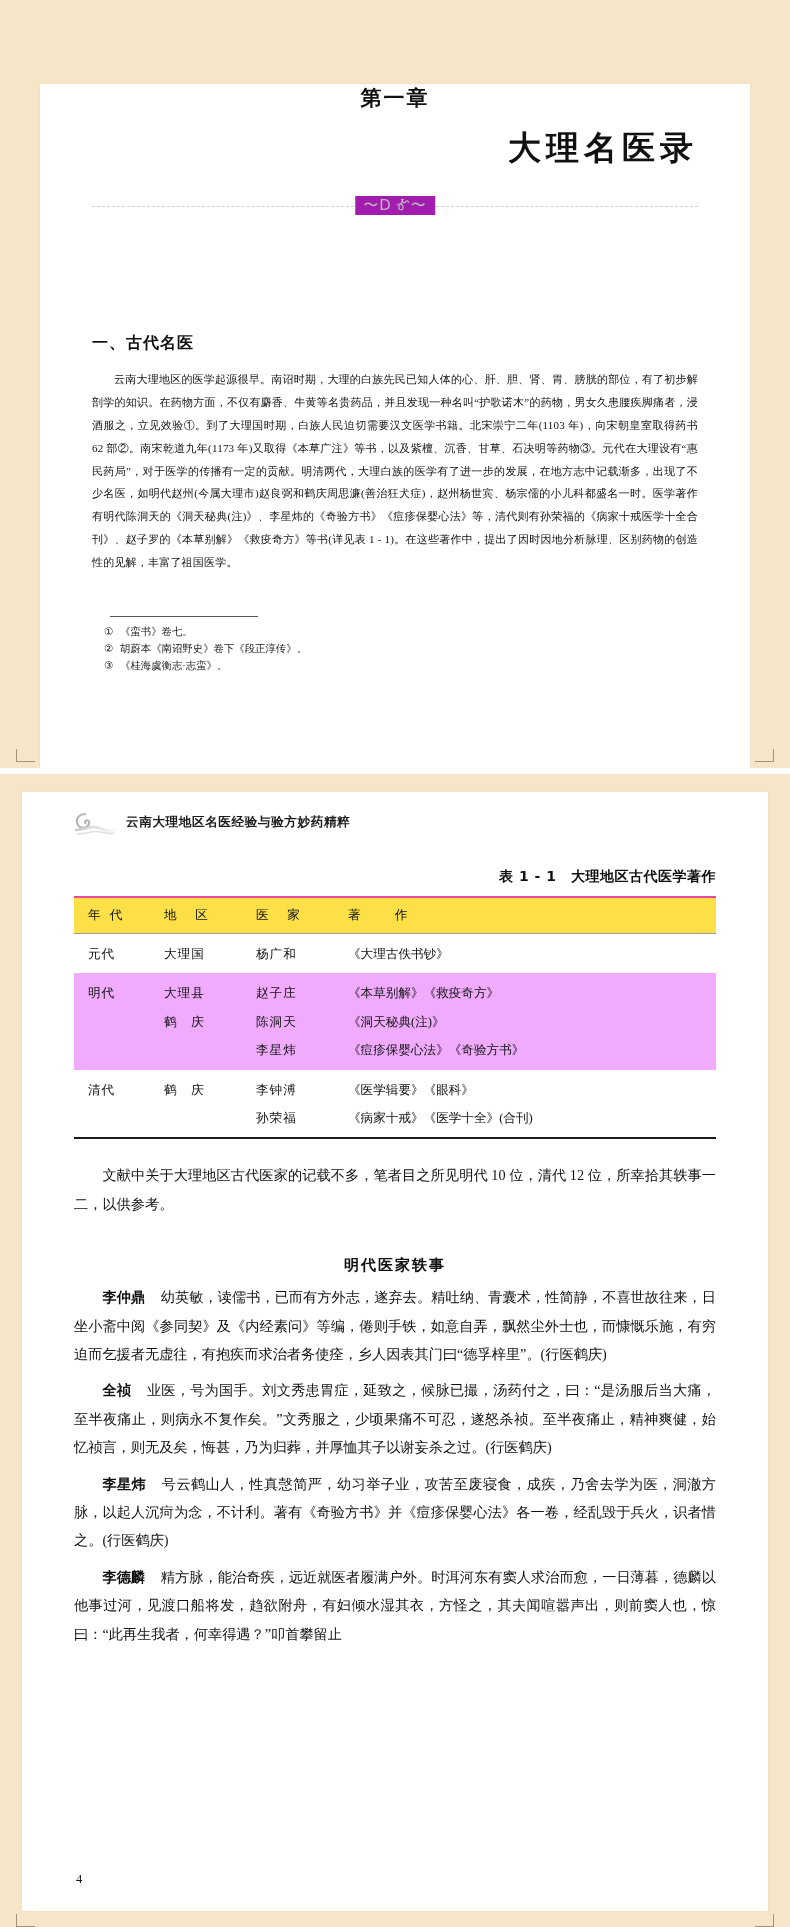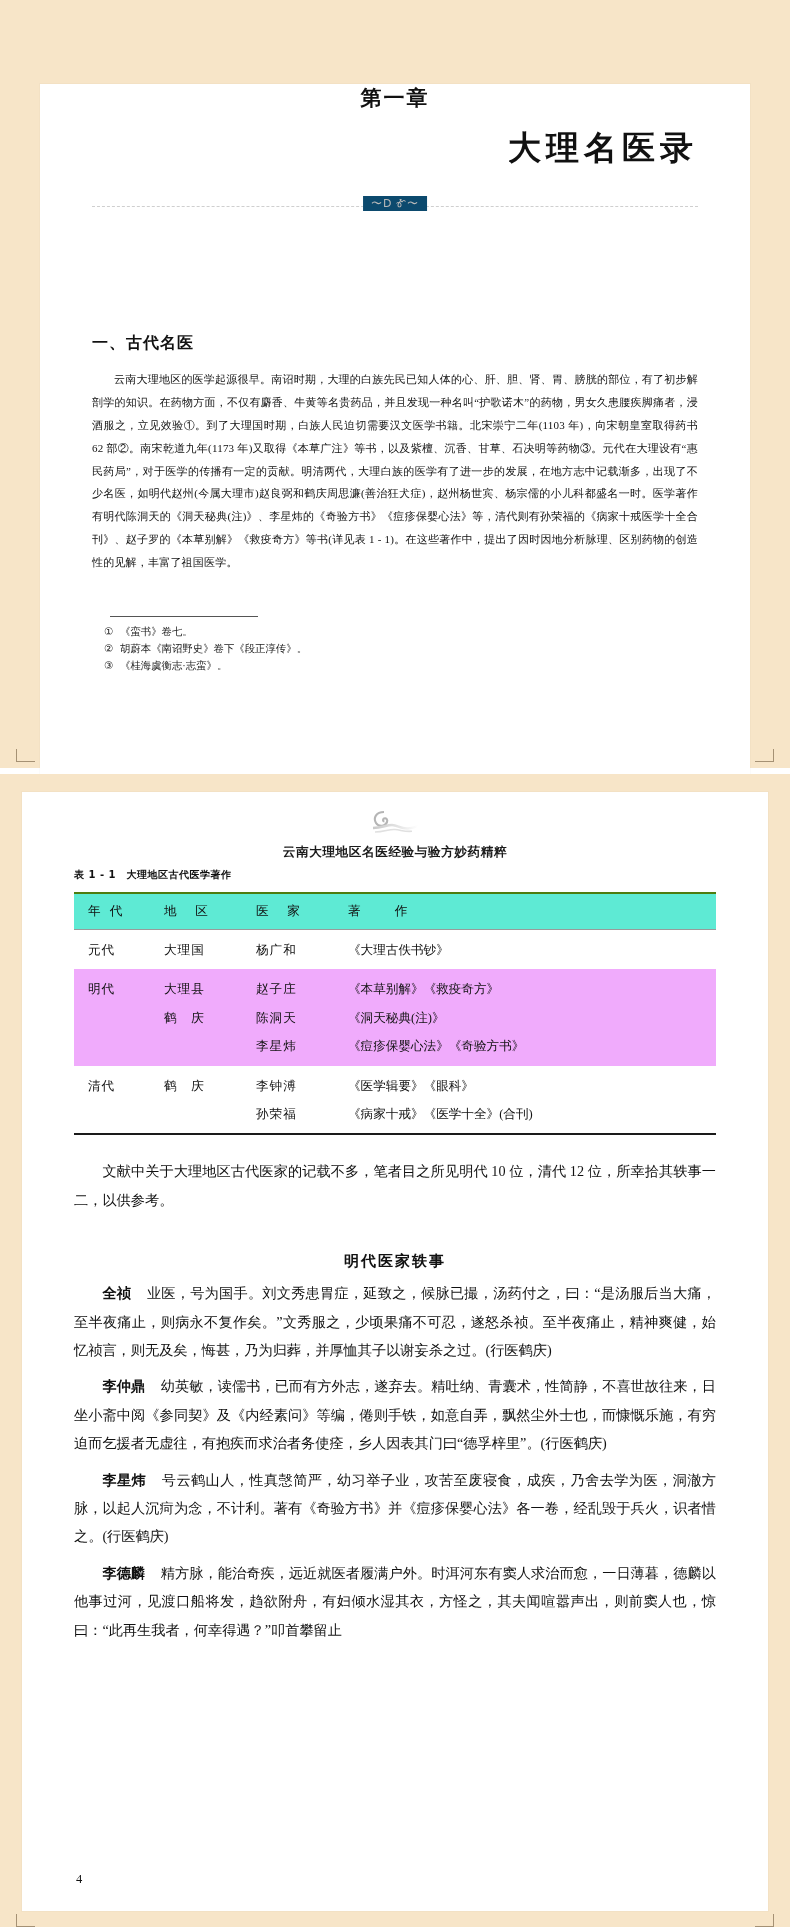--- a/index.html
+++ b/index.html
@@ -76,24 +76,24 @@
   .orn .line {
     position: absolute;
     top: 9px; left: 0; right: 0;
     border-top: 1px dashed #cfcfcf;
   }
   .orn .mid {
     position: absolute;
     left: 50%;
     transform: translateX(-50%);
     top: -1px;
-    background: #0c4a6e;
+    background: #a21caf;
     padding: 0 8px;
     color: #b9b9b9;
-    font-size: 11px;
+    font-size: 15px;
     letter-spacing: 1px;
   }
 
   .sec-head {
     font-family: "DejaVu Sans", "Liberation Sans", sans-serif;
     font-weight: bold;
     font-size: 16px;
     margin-top: 118px;
     letter-spacing: 1px;
   }
@@ -128,50 +128,49 @@
   .folio.right { right: 54px; }
   .folio.left  { left: 54px; }
 
   
   .run-head {
     display: flex;
     align-items: center;
     gap: 6px;
     padding-top: 16px;
     height: 34px;
-    flex-direction: column;
   }
   .run-head .mark { flex: 0 0 auto; }
   .run-head .rh-text {
     font-family: "DejaVu Sans", "Liberation Sans", sans-serif;
     font-weight: bold;
     font-size: 12.6px;
     letter-spacing: .6px;
     color: #1b1b1b;
     padding-bottom: 6px;
   }
 
   .tbl-caption {
-    text-align: left;
-    font-family: "DejaVu Sans", "Liberation Sans", sans-serif;
-    font-weight: bold;
-    font-size: 10px;
+    text-align: right;
+    font-family: "DejaVu Sans", "Liberation Sans", sans-serif;
+    font-weight: bold;
+    font-size: 14px;
     margin-top: 26px;
     letter-spacing: .5px;
   }
   table.doc {
     width: 100%;
     border-collapse: collapse;
     margin-top: 10px;
     font-size: 12.6px;
   }
   table.doc thead th {
     font-weight: normal;
-    background: #5eead4;
-    border-top: 2px solid #4d7c0f;
+    background: #fde047;
+    border-top: 2px solid #ec4899;
     border-bottom: 1px solid #9a9a9a;
     padding: 9px 0;
     text-align: left;
     letter-spacing: 3px;
   }
   table.doc td {
     padding: 4px 0;
     vertical-align: top;
     line-height: 1.62;
   }
@@ -327,24 +326,24 @@
           </tr>
         </tbody>
       </table>
 
       <div class="p2-body">
         <p class="bio-p">文献中关于大理地区古代医家的记载不多，笔者目之所见明代 10 位，清代 12 位，所幸拾其轶事一二，以供参考。</p>
 
         <div class="sub-head">明代医家轶事</div>
 
         <p class="bio-p">
-          <span class="nm">全祯</span><span>业医，号为国手。刘文秀患胃症，延致之，候脉已撮，汤药付之，曰：“是汤服后当大痛，至半夜痛止，则病永不复作矣。”文秀服之，少顷果痛不可忍，遂怒杀祯。至半夜痛止，精神爽健，始忆祯言，则无及矣，悔甚，乃为归葬，并厚恤其子以谢妄杀之过。(行医鹤庆)</span>
+          <span class="nm">李仲鼎</span><span>幼英敏，读儒书，已而有方外志，遂弃去。精吐纳、青囊术，性简静，不喜世故往来，日坐小斋中阅《参同契》及《内经素问》等编，倦则手铁，如意自弄，飘然尘外士也，而慷慨乐施，有穷迫而乞援者无虚往，有抱疾而求治者务使痊，乡人因表其门曰“德孚梓里”。(行医鹤庆)</span>
         </p>
         <p class="bio-p">
-          <span class="nm">李仲鼎</span><span>幼英敏，读儒书，已而有方外志，遂弃去。精吐纳、青囊术，性简静，不喜世故往来，日坐小斋中阅《参同契》及《内经素问》等编，倦则手铁，如意自弄，飘然尘外士也，而慷慨乐施，有穷迫而乞援者无虚往，有抱疾而求治者务使痊，乡人因表其门曰“德孚梓里”。(行医鹤庆)</span>
+          <span class="nm">全祯</span><span>业医，号为国手。刘文秀患胃症，延致之，候脉已撮，汤药付之，曰：“是汤服后当大痛，至半夜痛止，则病永不复作矣。”文秀服之，少顷果痛不可忍，遂怒杀祯。至半夜痛止，精神爽健，始忆祯言，则无及矣，悔甚，乃为归葬，并厚恤其子以谢妄杀之过。(行医鹤庆)</span>
         </p>
         <p class="bio-p">
           <span class="nm">李星炜</span><span>号云鹤山人，性真愨简严，幼习举子业，攻苦至废寝食，成疾，乃舍去学为医，洞澈方脉，以起人沉疴为念，不计利。著有《奇验方书》并《痘疹保婴心法》各一卷，经乱毁于兵火，识者惜之。(行医鹤庆)</span>
         </p>
         <p class="bio-p">
           <span class="nm">李德麟</span><span>精方脉，能治奇疾，远近就医者履满户外。时洱河东有窦人求治而愈，一日薄暮，德麟以他事过河，见渡口船将发，趋欲附舟，有妇倾水湿其衣，方怪之，其夫闻喧嚣声出，则前窦人也，惊曰：“此再生我者，何幸得遇？”叩首攀留止</span>
         </p>
       </div>
 
       <div class="folio left">4</div>

